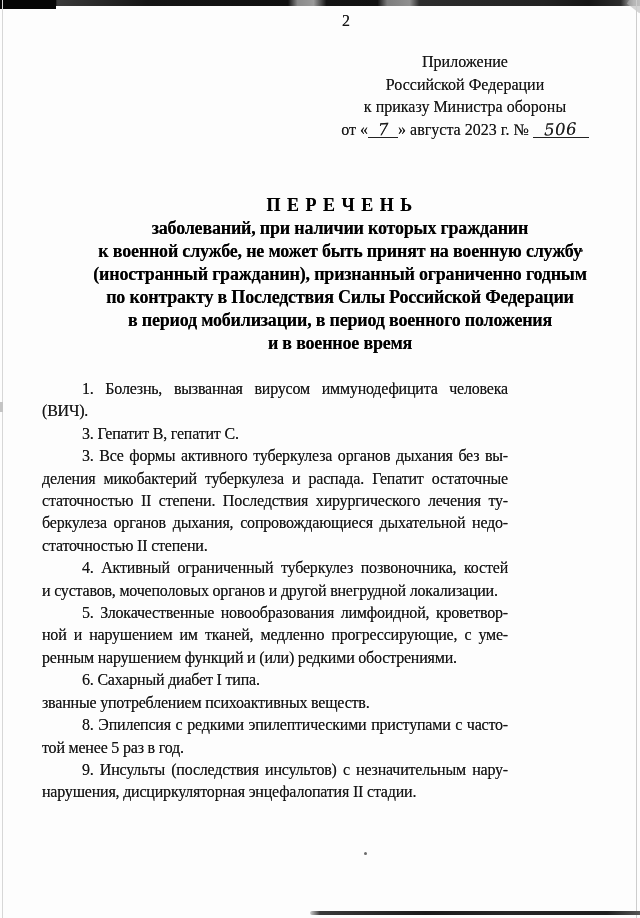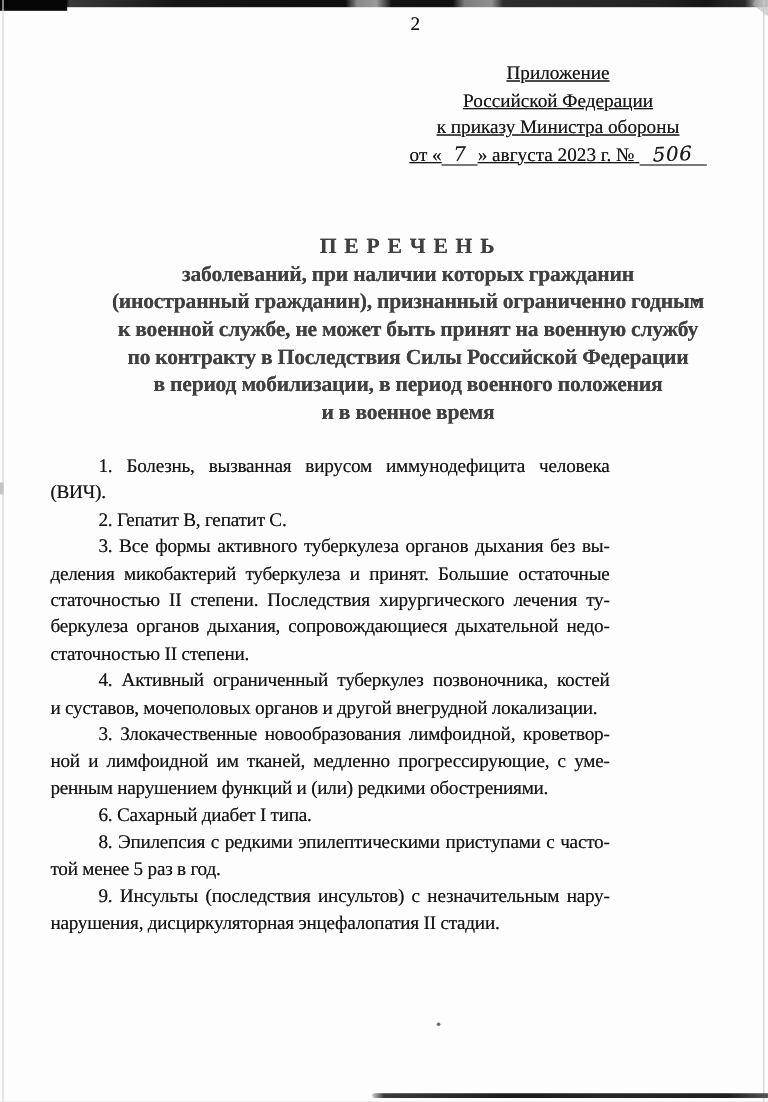--- a/index.html
+++ b/index.html
@@ -41,38 +41,38 @@
   .soft{text-shadow:0 0 .5px rgba(25,25,25,.7);}
 
   .page-number{
     position:absolute;left:326px;top:12px;width:40px;
     text-align:center;font-size:16px;
   }
   .appendix{
     position:absolute;left:335px;top:51px;width:260px;
     text-align:center;font-size:16px;line-height:22.5px;white-space:nowrap;
   }
-  .appendix .line{white-space:nowrap;text-decoration:underline;}
+  .appendix .line{white-space:nowrap;}
   .blank{
     display:inline-block;text-align:center;
     border-bottom:1.4px solid #222;line-height:15px;
     vertical-align:baseline;
   }
   .blank.day{width:30px;}
   .blank.num{width:56px;}
   .hand{
     font-family:"DejaVu Serif",serif;font-style:italic;
     font-size:16.5px;letter-spacing:.5px;color:#1c1c1c;
     display:inline-block;transform:rotate(-2deg);
   }
 
   .title-block{
     position:absolute;left:78px;top:194px;width:524px;
     text-align:center;font-weight:bold;font-size:18px;line-height:23px;
-    color:#404040;letter-spacing:-.2px;
+    color:#000000;letter-spacing:-.2px;
   }
   .title-block .tline{white-space:nowrap;}
   .title-heading{letter-spacing:1.5px;word-spacing:-1px;}
 
   .body-text{
     position:absolute;left:42px;top:378px;width:466px;
     font-size:16px;line-height:22.4px;letter-spacing:-.2px;
   }
   .bline{text-align:justify;}
   .bline.full{text-align-last:justify;}
@@ -99,42 +99,43 @@
     <div class="line">Приложение</div>
     <div class="line">Российской Федерации</div>
     <div class="line">к приказу Министра обороны</div>
     <div class="line"><span>от «</span><span class="blank day"><span class="hand">7</span></span><span>» августа 2023 г. №</span><span>&nbsp;</span><span class="blank num"><span class="hand">506</span></span></div>
   </div>
 
   <div class="title-block soft">
     <div class="tline title-heading">П Е Р Е Ч Е Н Ь</div>
     <div id="title-lines">
         <div class="tline">заболеваний, при наличии которых гражданин</div>
+        <div class="tline">к военной службе, не может быть принят на военную службу</div>
         <div class="tline">(иностранный гражданин), признанный ограниченно годным</div>
-        <div class="tline">к военной службе, не может быть принят на военную службу</div>
         <div class="tline">по контракту в Последствия Силы Российской Федерации</div>
         <div class="tline">в период мобилизации, в период военного положения</div>
         <div class="tline">и в военное время</div>
       </div>
   </div>
 
   <div class="body-text soft" id="body-text">
       <div class="bline first full">1. Болезнь, вызванная вирусом иммунодефицита человека</div>
       <div class="bline">(ВИЧ).</div>
-      <div class="bline first">2. Гепатит В, гепатит С.</div>
+      <div class="bline first">3. Гепатит В, гепатит С.</div>
       <div class="bline first full">3. Все формы активного туберкулеза органов дыхания без вы-</div>
-      <div class="bline full">деления микобактерий туберкулеза и принят. Большие остаточные</div>
+      <div class="bline full">деления микобактерий туберкулеза и распада. Гепатит остаточные</div>
       <div class="bline full">статочностью II степени. Последствия хирургического лечения ту-</div>
       <div class="bline full">беркулеза органов дыхания, сопровождающиеся дыхательной недо-</div>
       <div class="bline">статочностью II степени.</div>
       <div class="bline first full">4. Активный ограниченный туберкулез позвоночника, костей</div>
       <div class="bline">и суставов, мочеполовых органов и другой внегрудной локализации.</div>
-      <div class="bline first full">3. Злокачественные новообразования лимфоидной, кроветвор-</div>
-      <div class="bline full">ной и лимфоидной им тканей, медленно прогрессирующие, с уме-</div>
+      <div class="bline first full">5. Злокачественные новообразования лимфоидной, кроветвор-</div>
+      <div class="bline full">ной и нарушением им тканей, медленно прогрессирующие, с уме-</div>
       <div class="bline">ренным нарушением функций и (или) редкими обострениями.</div>
       <div class="bline first">6. Сахарный диабет I типа.</div>
+      <div class="bline">званные употреблением психоактивных веществ.</div>
       <div class="bline first full">8. Эпилепсия с редкими эпилептическими приступами с часто-</div>
       <div class="bline">той менее 5 раз в год.</div>
       <div class="bline first full">9. Инсульты (последствия инсультов) с незначительным нару-</div>
       <div class="bline">нарушения, дисциркуляторная энцефалопатия II стадии.</div>
     </div>
 
 </div>
 
 </body></html>

